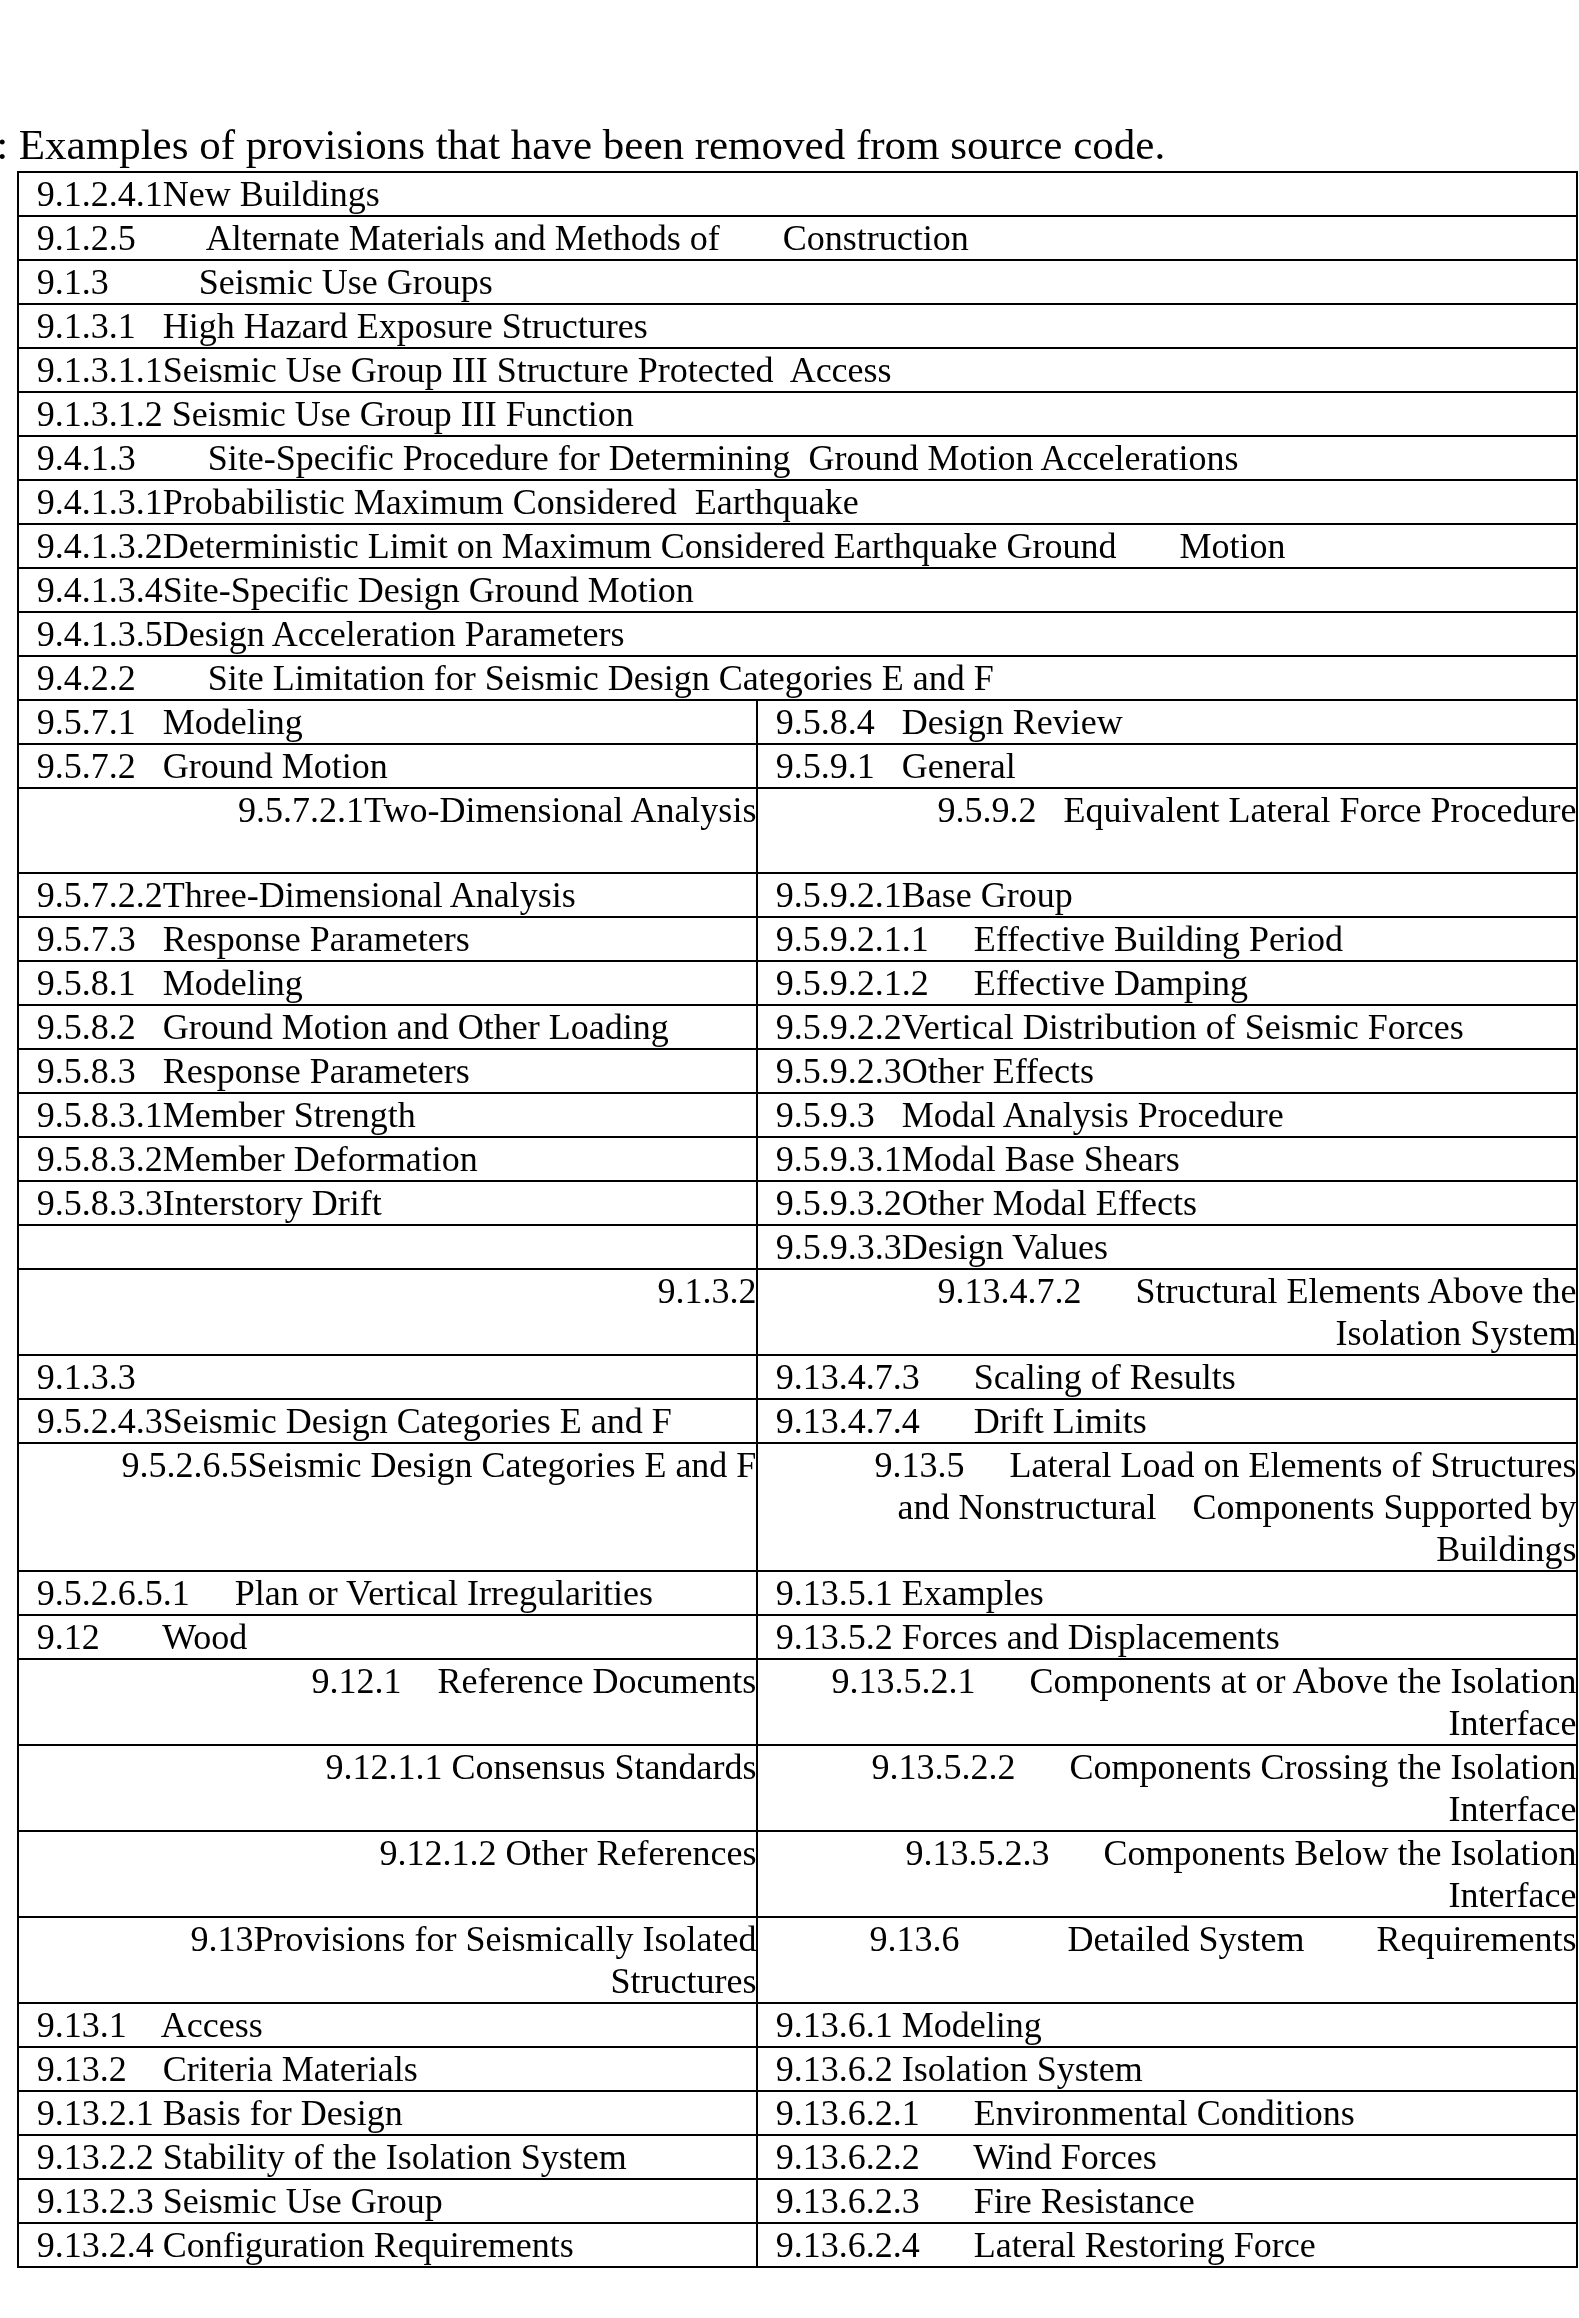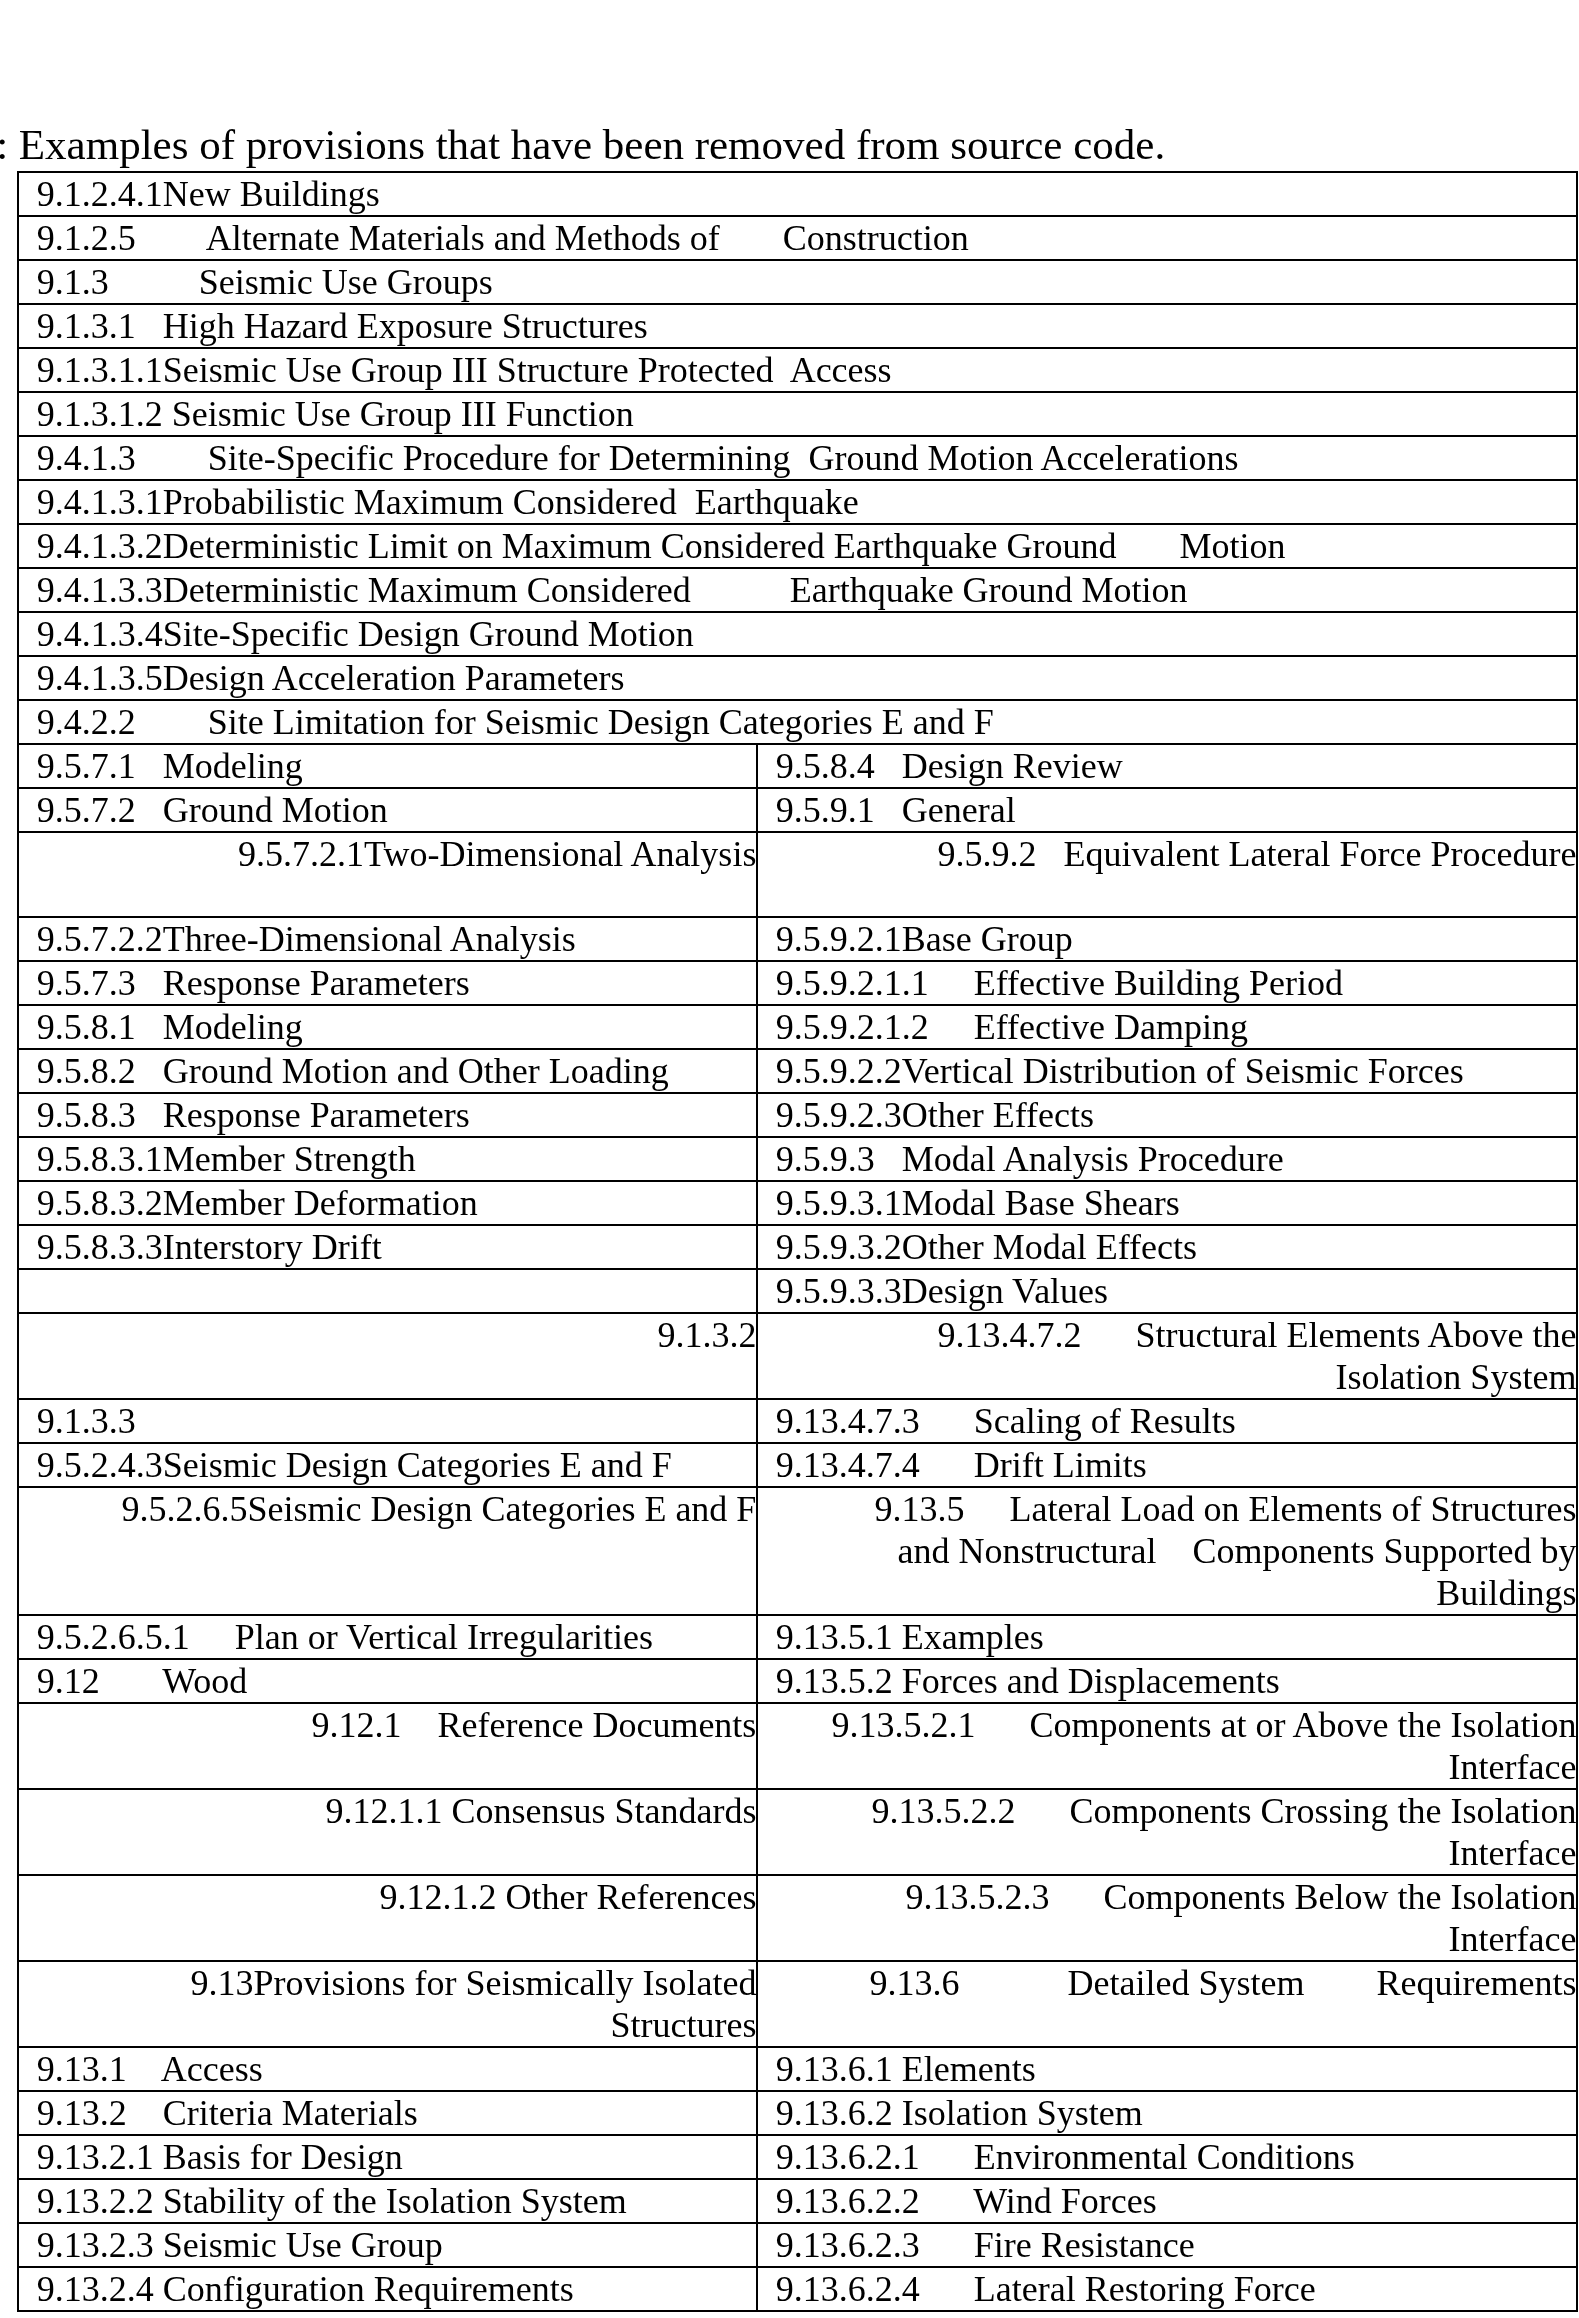--- a/index.html
+++ b/index.html
@@ -46,23 +46,20 @@
         <td colspan="2">9.1.3.1.2 Seismic Use Group III Function</td>
       </tr>
     <tr class="h1">
         <td colspan="2">9.4.1.3        Site-Specific Procedure for Determining  Ground Motion Accelerations</td>
       </tr>
     <tr class="h1">
         <td colspan="2">9.4.1.3.1Probabilistic Maximum Considered  Earthquake</td>
       </tr>
     <tr class="h1">
         <td colspan="2">9.4.1.3.2Deterministic Limit on Maximum Considered Earthquake Ground       Motion</td>
-      </tr>
-    <tr class="h1">
-        <td colspan="2">9.4.1.3.3Deterministic Maximum Considered           Earthquake Ground Motion</td>
       </tr>
     <tr class="h1">
         <td colspan="2">9.4.1.3.4Site-Specific Design Ground Motion</td>
       </tr>
     <tr class="h1">
         <td colspan="2">9.4.1.3.5Design Acceleration Parameters</td>
       </tr>
     <tr class="h1">
         <td colspan="2">9.4.2.2        Site Limitation for Seismic Design Categories E and F</td>
       </tr>
@@ -157,21 +154,21 @@
         <td>9.13.5.2.3      Components Below the Isolation
       Interface</td>
       </tr>
     <tr class="h2">
         <td>9.13Provisions for Seismically Isolated
 Structures</td>
         <td>9.13.6            Detailed System        Requirements</td>
       </tr>
     <tr class="h1">
         <td>9.13.1    Access</td>
-        <td>9.13.6.1 Elements</td>
+        <td>9.13.6.1 Modeling</td>
       </tr>
     <tr class="h1">
         <td>9.13.2    Criteria Materials</td>
         <td>9.13.6.2 Isolation System</td>
       </tr>
     <tr class="h1">
         <td>9.13.2.1 Basis for Design</td>
         <td>9.13.6.2.1      Environmental Conditions</td>
       </tr>
     <tr class="h1">

